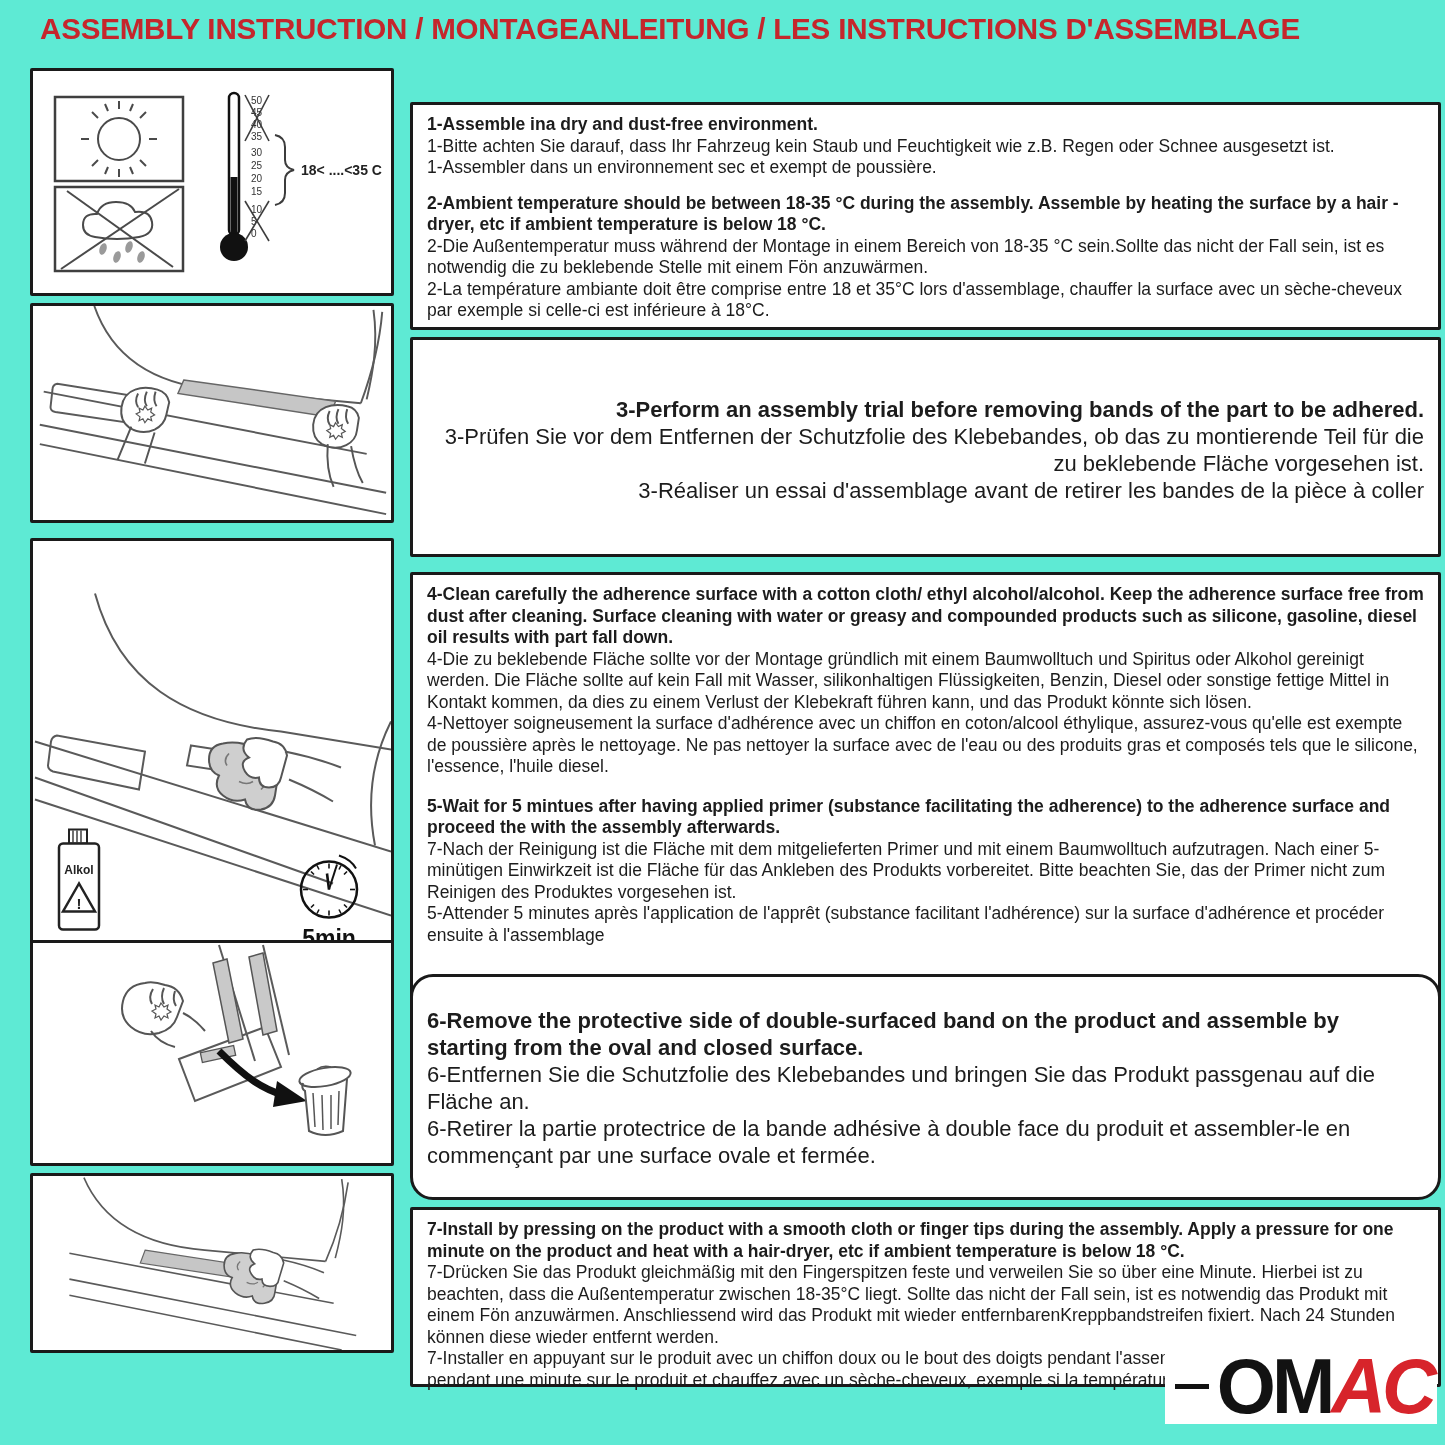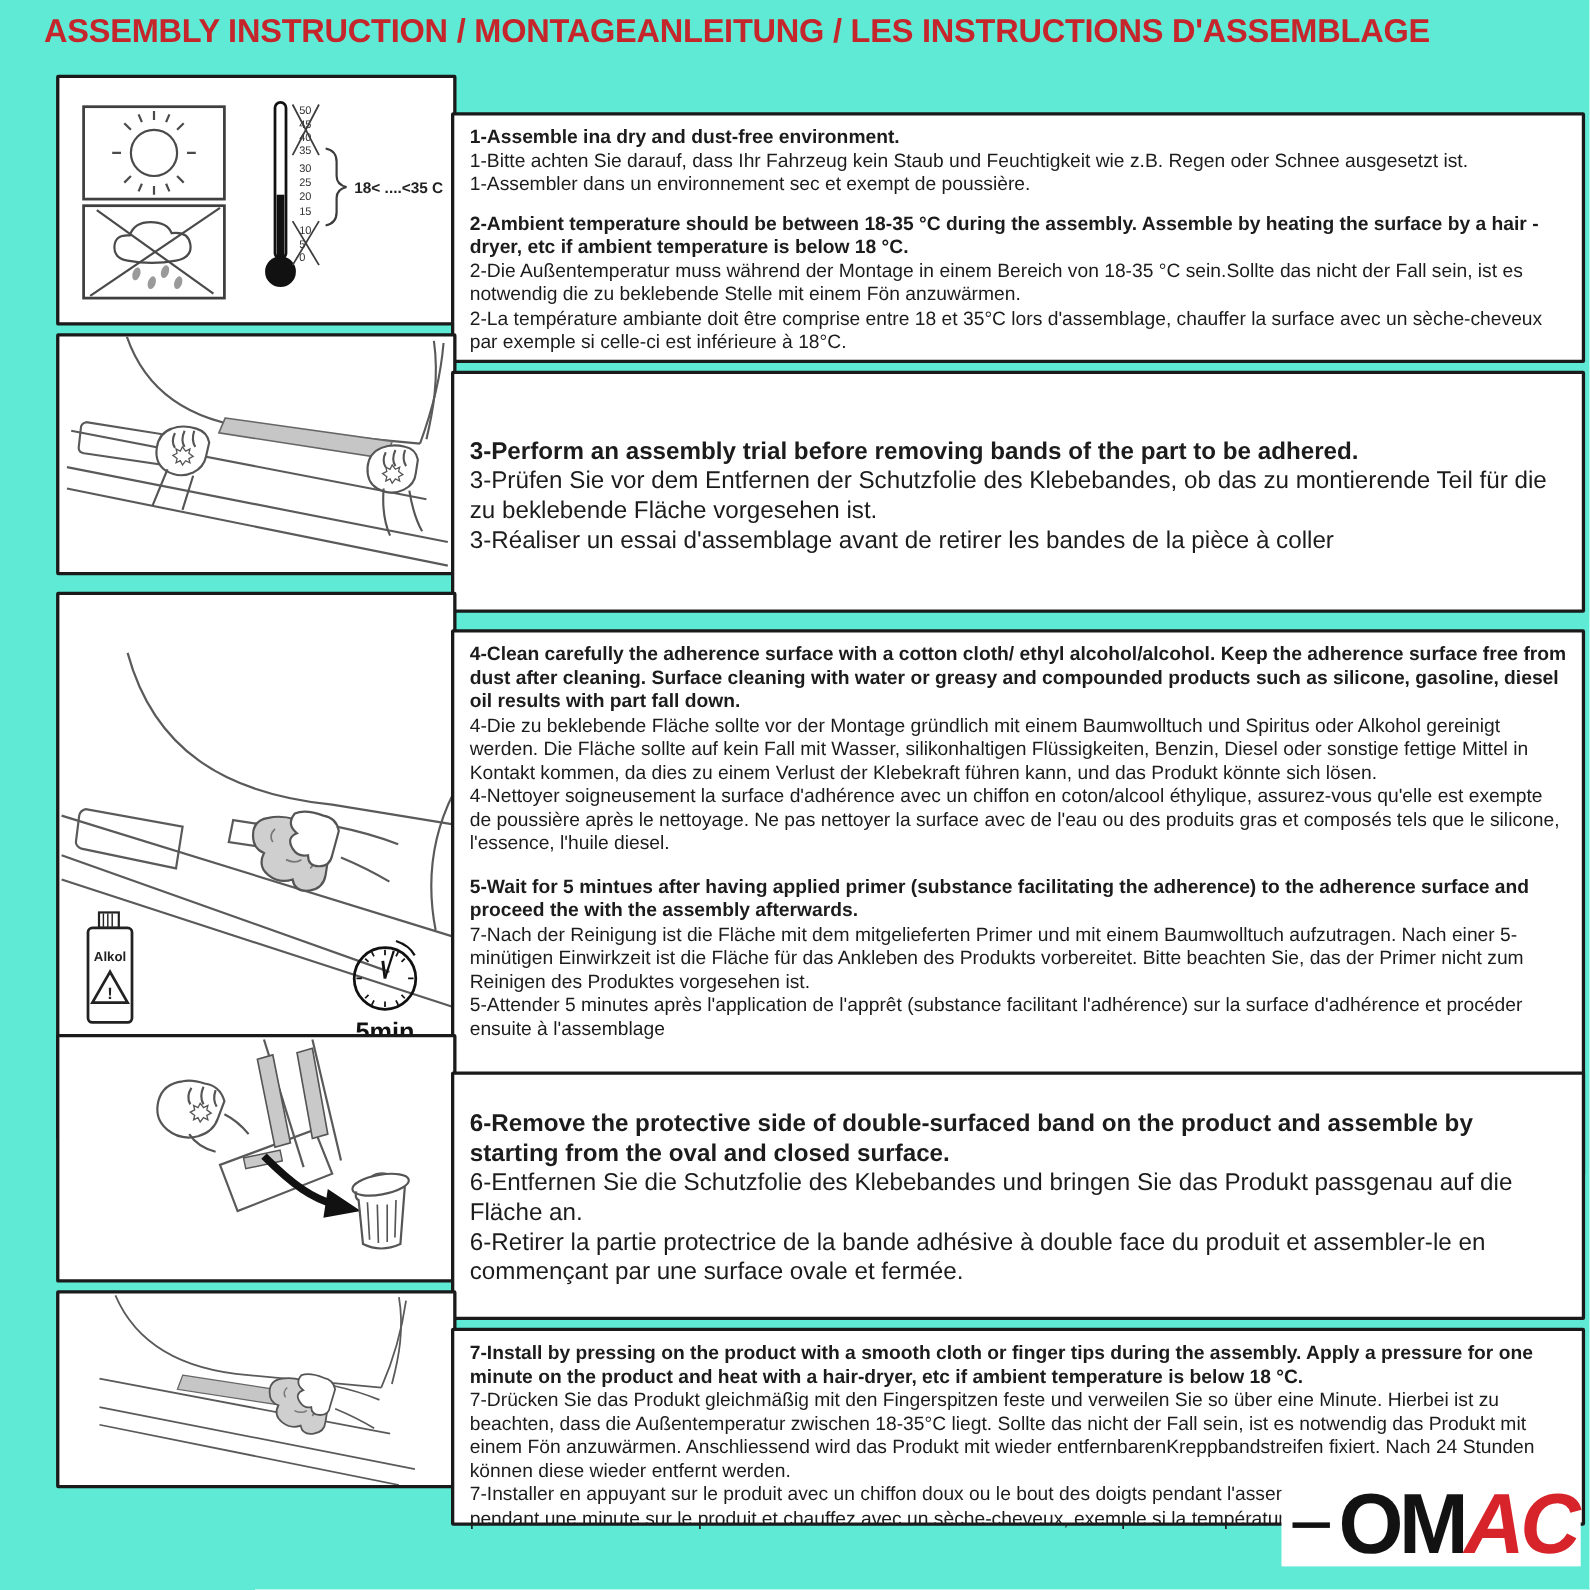--- a/index.html
+++ b/index.html
@@ -1,33 +1,33 @@
 <!DOCTYPE html>
 <html><head>
 <meta charset="utf-8">
 <style>
   html,body{margin:0;padding:0;background:#ffffff;}
   .page{position:relative;width:1445px;height:1445px;background:#5eead4;overflow:hidden;
         font-family:"Liberation Sans",sans-serif;color:#1c1c1c;}
   .title{position:absolute;left:40px;top:12px;margin:0;font-size:30px;font-weight:bold;
          color:#c5262c;white-space:nowrap;letter-spacing:-0.2px;transform:scaleX(0.985);transform-origin:left;}
   .box{position:absolute;border:3px solid #1a1a1a;background:#fff;box-sizing:border-box;border-radius:2px;}
-  .left{left:30px;width:364px;margin-left:21px;}
+  .left{left:30px;width:364px;}
   .right{left:410px;width:1031px;}
   .r1{top:68px;height:228px;}
-  .r2{top:303px;height:220px;}
+  .r2{top:303px;height:220px;text-align:right;}
   .r3{top:538px;height:498px;}
   .r4{top:940px;height:226px;}
   .r5{top:1173px;height:180px;}
   .txt{padding:9px 14px;margin-top:34px;}
   .txt p{margin:0;}
   .small p{font-size:17.5px;line-height:21.5px;}
   .big p{font-size:22px;line-height:27px;}
   .pad2{padding-top:56px;}
-  .pad4{padding-top:30px;}
+  .pad4{padding-top:30px;border-radius:23px;}
   .b{font-weight:bold;}
   .gap{height:14px;}
   .gap2{height:18px;}
   .illus{width:100%;height:100%;display:block;}
   .logo{position:absolute;right:8px;top:1348px;background:#fff;padding:0 4px 0 10px;
         display:flex;align-items:center;}
   .logo-dash{display:inline-block;width:34px;height:5px;background:#111;margin-right:8px;}
   .logo-black{font-weight:bold;font-size:76px;line-height:76px;letter-spacing:-4px;color:#121212;transform:scaleY(1.02);}
   .logo-red{font-weight:bold;font-size:76px;line-height:76px;letter-spacing:-4px;color:#d7242b;font-style:italic;transform:scaleY(1.02);}
 </style>

